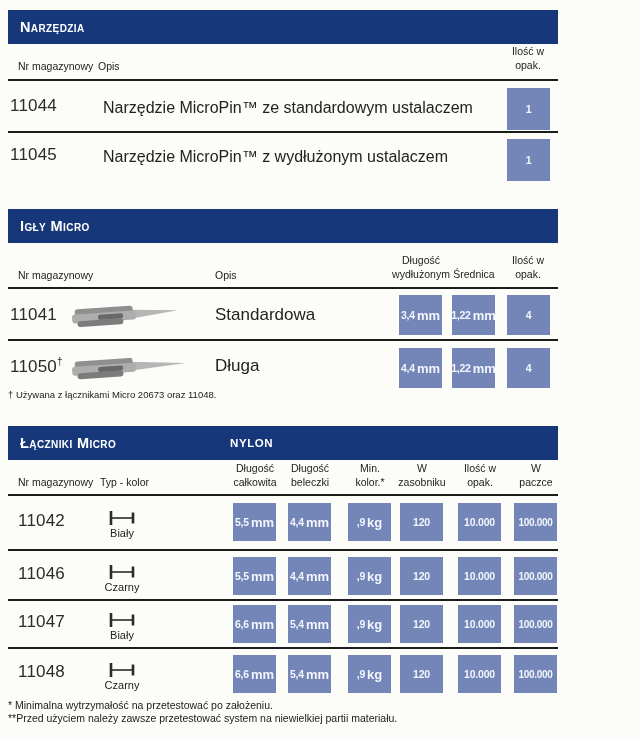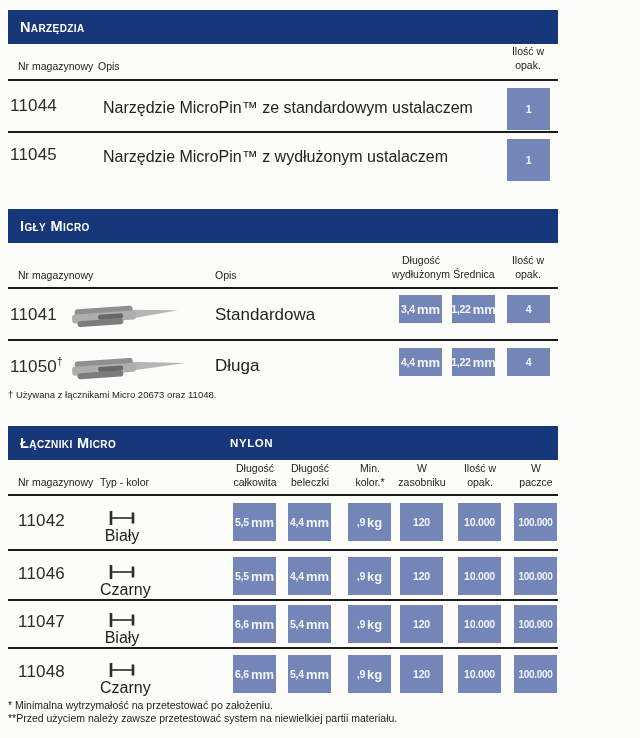--- a/index.html
+++ b/index.html
@@ -16,31 +16,31 @@
   .ch { position:absolute; font-size:10.5px; color:#222; line-height:14px; white-space:nowrap; }
   .ch2 { position:absolute; font-size:10.5px; color:#222; line-height:13.5px; width:80px; text-align:center; }
   .ch2 span { display:block; }
 
   .sku { position:absolute; font-size:17px; color:#2b2b2b; letter-spacing:.2px; white-space:nowrap; }
   .sku sup { font-size:10px; }
   .desc { position:absolute; font-size:16px; color:#222; white-space:nowrap; }
   .desc-lg { font-size:17px; }
 
   .box { position:absolute; width:43px; background:#7386b7; color:#f3f6fc; display:flex; align-items:center; justify-content:center; font-weight:bold; }
-  .h42 { height:42px; } .h40 { height:28px; } .h38 { height:38px; }
+  .h42 { height:42px; } .h40 { height:40px; } .h38 { height:38px; }
   .bv { font-size:10.5px; letter-spacing:-0.2px; }
   .bv-sm { font-size:10px; letter-spacing:-0.3px; }
   .bu { font-size:13px; margin-left:2px; }
 
   .fn { position:absolute; font-size:10.5px; color:#1a1a1a; white-space:nowrap; }
   .fn-sm { font-size:9.5px; }
 
   .needle { position:absolute; }
   .cicon { position:absolute; }
-  .clabel { position:absolute; width:44px; text-align:center; font-size:16px; color:#222; }
+  .clabel { position:absolute; width:44px; text-align:center; font-size:11px; color:#222; }
 </style>
 </head>
 <body>
 
 <div class="page">
 
   <section>
     <div class="bar" style="top:10px">
       <span class="bar-title">Narzędzia</span>
     </div>

